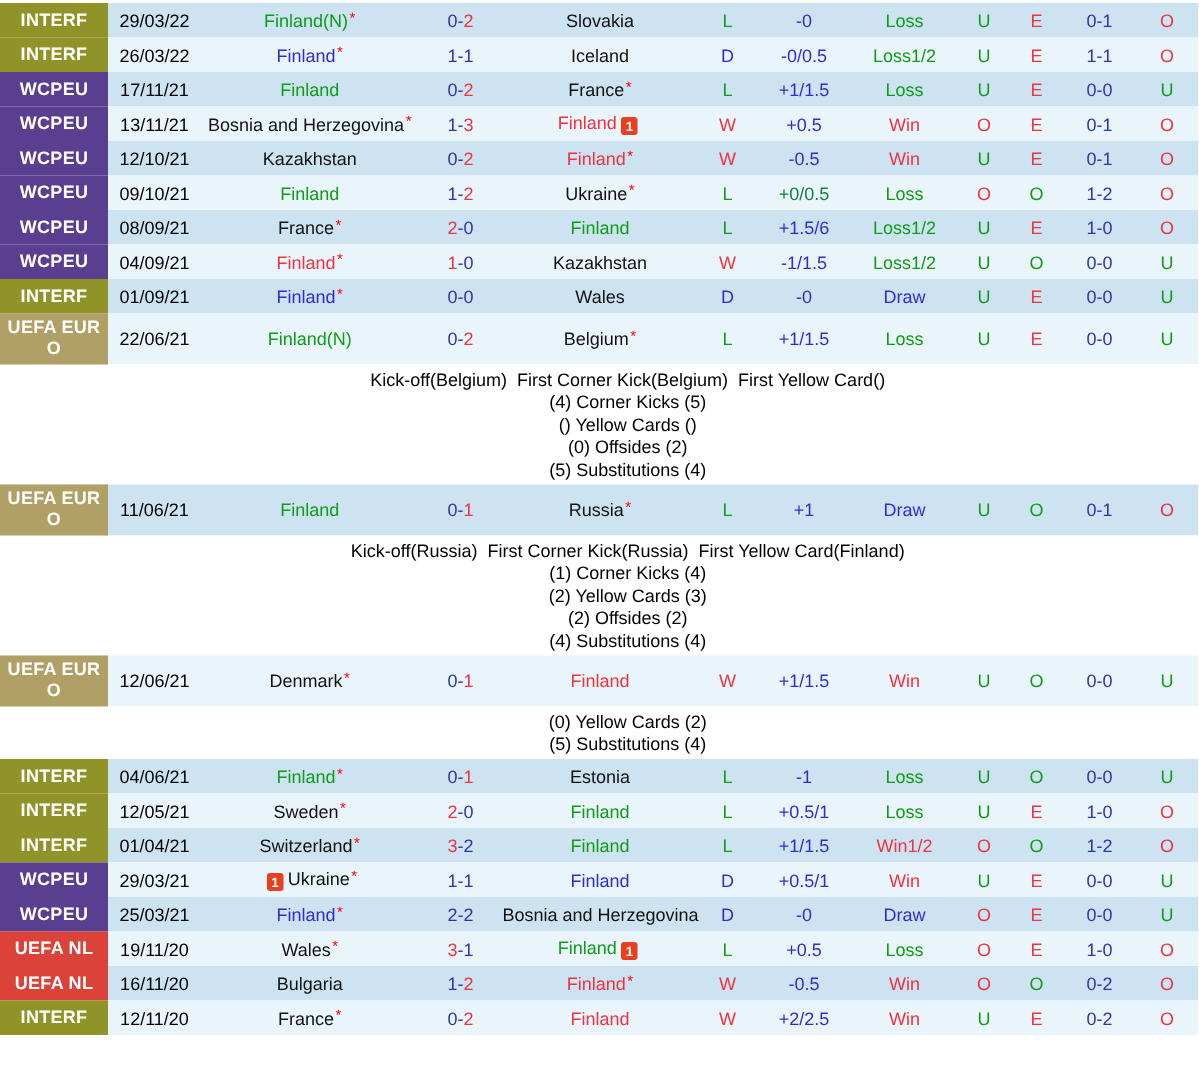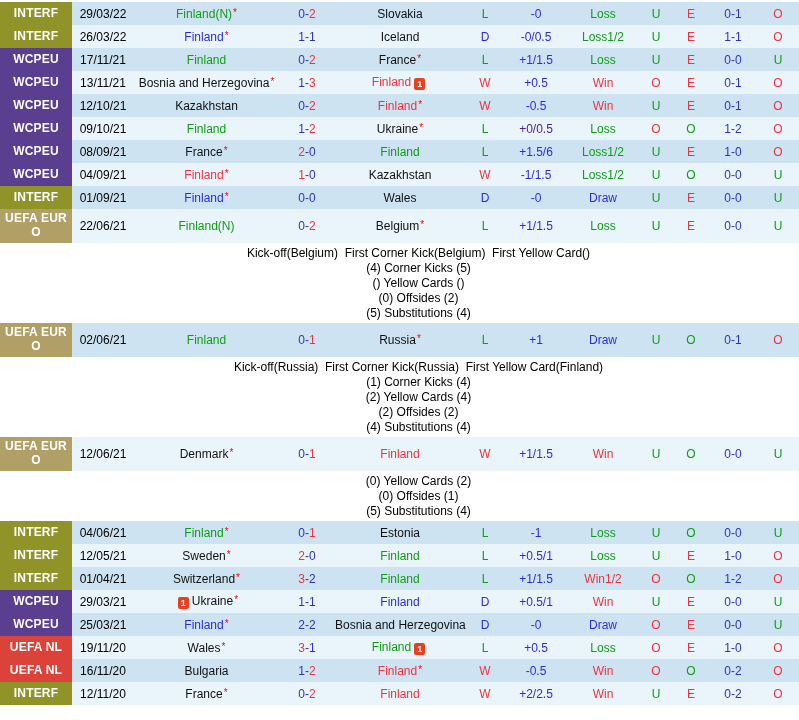--- a/index.html
+++ b/index.html
@@ -113,21 +113,21 @@
       <div class="cell ft_score" style="color: rgb(45, 53, 181);">0-1</div>
       <div class="cell ou" style="color: rgb(239, 51, 64);">O</div>
     </div>
     <div class="row light">
       <div class="cell comp" style="background: rgb(90, 62, 143);">WCPEU</div>
       <div class="cell date">09/10/21</div>
       <div class="cell team home-t"><span class="tname" style="color: rgb(15, 157, 21);">Finland</span></div>
       <div class="cell score"><span style="color: rgb(45, 53, 181);">1</span><span style="color: rgb(45, 53, 181);">-</span><span style="color: rgb(239, 51, 64);">2</span></div>
       <div class="cell team away-t"><span class="tname" style="color: rgb(17, 17, 17);">Ukraine</span><span class="star" style="color: rgb(255, 0, 0);">*</span></div>
       <div class="cell wld" style="color: rgb(15, 157, 21);">L</div>
-      <div class="cell handicap" style="color: #4c1d95;">+0/0.5</div>
+      <div class="cell handicap" style="color: #15803d;">+0/0.5</div>
       <div class="cell result" style="color: rgb(15, 157, 21);">Loss</div>
       <div class="cell uo" style="color: rgb(239, 51, 64);">O</div>
       <div class="cell eo" style="color: rgb(15, 157, 21);">O</div>
       <div class="cell ft_score" style="color: rgb(45, 53, 181);">1-2</div>
       <div class="cell ou" style="color: rgb(239, 51, 64);">O</div>
     </div>
     <div class="row dark">
       <div class="cell comp" style="background: rgb(90, 62, 143);">WCPEU</div>
       <div class="cell date">08/09/21</div>
       <div class="cell team home-t"><span class="tname" style="color: rgb(17, 17, 17);">France</span><span class="star" style="color: rgb(255, 0, 0);">*</span></div>
@@ -185,56 +185,55 @@
     </div>
     <div class="detail">
       <div class="dline">Kick-off(Belgium)&nbsp; First Corner Kick(Belgium)&nbsp; First Yellow Card()</div>
       <div class="dline">(4) Corner Kicks (5)</div>
       <div class="dline">() Yellow Cards ()</div>
       <div class="dline">(0) Offsides (2)</div>
       <div class="dline">(5) Substitutions (4)</div>
     </div>
     <div class="row dark tall">
       <div class="cell comp" style="background: rgb(176, 160, 101);">UEFA EURO</div>
-      <div class="cell date">02/06/21</div>
+      <div class="cell date">11/06/21</div>
       <div class="cell team home-t"><span class="tname" style="color: rgb(15, 157, 21);">Finland</span></div>
       <div class="cell score"><span style="color: rgb(45, 53, 181);">0</span><span style="color: rgb(45, 53, 181);">-</span><span style="color: rgb(239, 51, 64);">1</span></div>
       <div class="cell team away-t"><span class="tname" style="color: rgb(17, 17, 17);">Russia</span><span class="star" style="color: rgb(255, 0, 0);">*</span></div>
       <div class="cell wld" style="color: rgb(15, 157, 21);">L</div>
       <div class="cell handicap" style="color: rgb(45, 45, 216);">+1</div>
       <div class="cell result" style="color: rgb(45, 45, 216);">Draw</div>
       <div class="cell uo" style="color: rgb(15, 157, 21);">U</div>
       <div class="cell eo" style="color: rgb(15, 157, 21);">O</div>
       <div class="cell ft_score" style="color: rgb(45, 53, 181);">0-1</div>
       <div class="cell ou" style="color: rgb(239, 51, 64);">O</div>
     </div>
     <div class="detail">
       <div class="dline">Kick-off(Russia)&nbsp; First Corner Kick(Russia)&nbsp; First Yellow Card(Finland)</div>
       <div class="dline">(1) Corner Kicks (4)</div>
-      <div class="dline">(2) Yellow Cards (4)</div>
+      <div class="dline">(2) Yellow Cards (3)</div>
       <div class="dline">(2) Offsides (2)</div>
       <div class="dline">(4) Substitutions (4)</div>
     </div>
     <div class="row light tall">
       <div class="cell comp" style="background: rgb(176, 160, 101);">UEFA EURO</div>
       <div class="cell date">12/06/21</div>
       <div class="cell team home-t"><span class="tname" style="color: rgb(17, 17, 17);">Denmark</span><span class="star" style="color: rgb(255, 0, 0);">*</span></div>
       <div class="cell score"><span style="color: rgb(45, 53, 181);">0</span><span style="color: rgb(45, 53, 181);">-</span><span style="color: rgb(239, 51, 64);">1</span></div>
       <div class="cell team away-t"><span class="tname" style="color: rgb(239, 51, 64);">Finland</span></div>
       <div class="cell wld" style="color: rgb(239, 51, 64);">W</div>
       <div class="cell handicap" style="color: rgb(45, 45, 216);">+1/1.5</div>
       <div class="cell result" style="color: rgb(239, 51, 64);">Win</div>
       <div class="cell uo" style="color: rgb(15, 157, 21);">U</div>
       <div class="cell eo" style="color: rgb(15, 157, 21);">O</div>
       <div class="cell ft_score" style="color: rgb(45, 53, 181);">0-0</div>
       <div class="cell ou" style="color: rgb(15, 157, 21);">U</div>
     </div>
     <div class="detail">
       <div class="dline">(0) Yellow Cards (2)</div>
-      <div class="dline">(0) Offsides (1)</div>
       <div class="dline">(5) Substitutions (4)</div>
     </div>
     <div class="row dark">
       <div class="cell comp" style="background: rgb(144, 148, 40);">INTERF</div>
       <div class="cell date">04/06/21</div>
       <div class="cell team home-t"><span class="tname" style="color: rgb(15, 157, 21);">Finland</span><span class="star" style="color: rgb(255, 0, 0);">*</span></div>
       <div class="cell score"><span style="color: rgb(45, 53, 181);">0</span><span style="color: rgb(45, 53, 181);">-</span><span style="color: rgb(239, 51, 64);">1</span></div>
       <div class="cell team away-t"><span class="tname" style="color: rgb(17, 17, 17);">Estonia</span></div>
       <div class="cell wld" style="color: rgb(15, 157, 21);">L</div>
       <div class="cell handicap" style="color: rgb(45, 45, 216);">-1</div>

